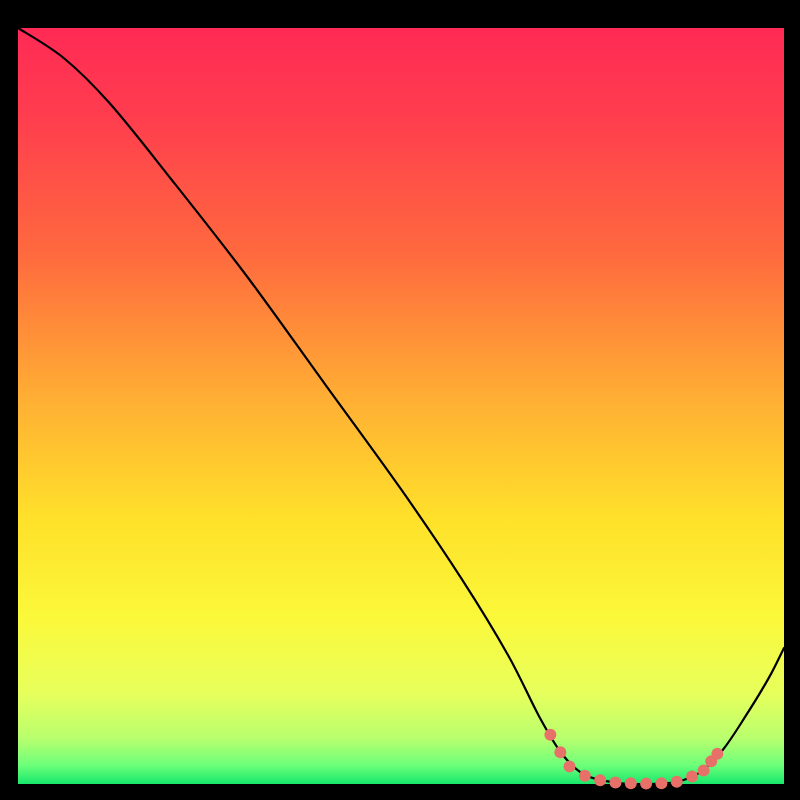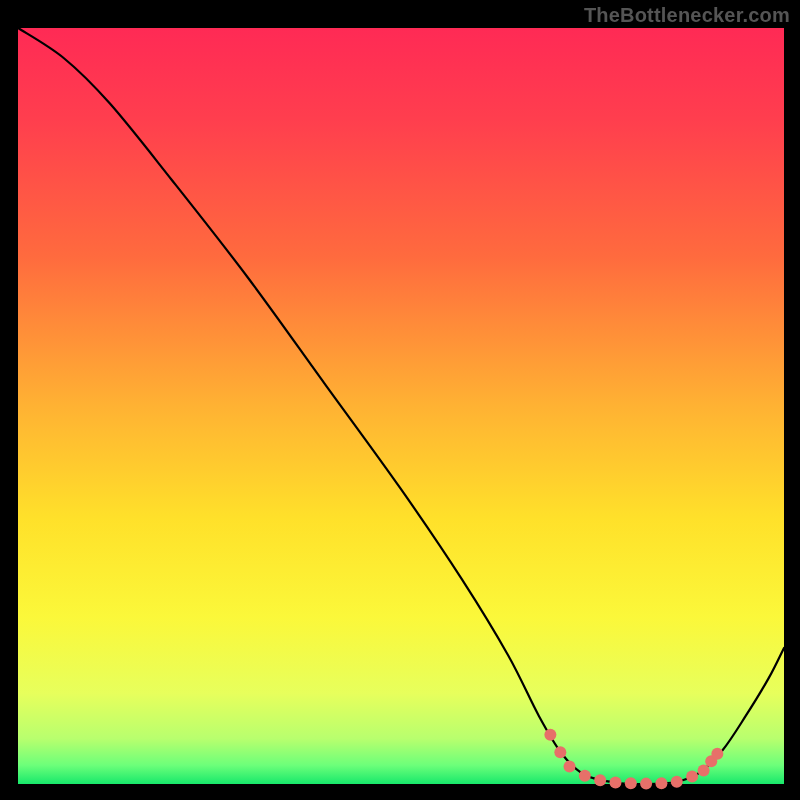--- a/index.html
+++ b/index.html
@@ -29,21 +29,20 @@
   svg {
     position: absolute;
     left: 0;
     top: 0;
   }
 </style>
 </head>
 <body>
 
 <div class="wrap">
-  <div class="source">TheBottlenecker.com</div>
   <svg id="chart-svg" width="800" height="800" viewBox="0 0 800 800">
     <defs>
       <linearGradient id="bg-grad" x1="0" y1="0" x2="0" y2="1">
           <stop offset="0%" stop-color="#ff2a55"></stop>
           <stop offset="12%" stop-color="#ff3e4e"></stop>
           <stop offset="30%" stop-color="#ff6a3e"></stop>
           <stop offset="50%" stop-color="#ffb233"></stop>
           <stop offset="65%" stop-color="#ffe12a"></stop>
           <stop offset="78%" stop-color="#fbf83a"></stop>
           <stop offset="88%" stop-color="#e7ff5c"></stop>

